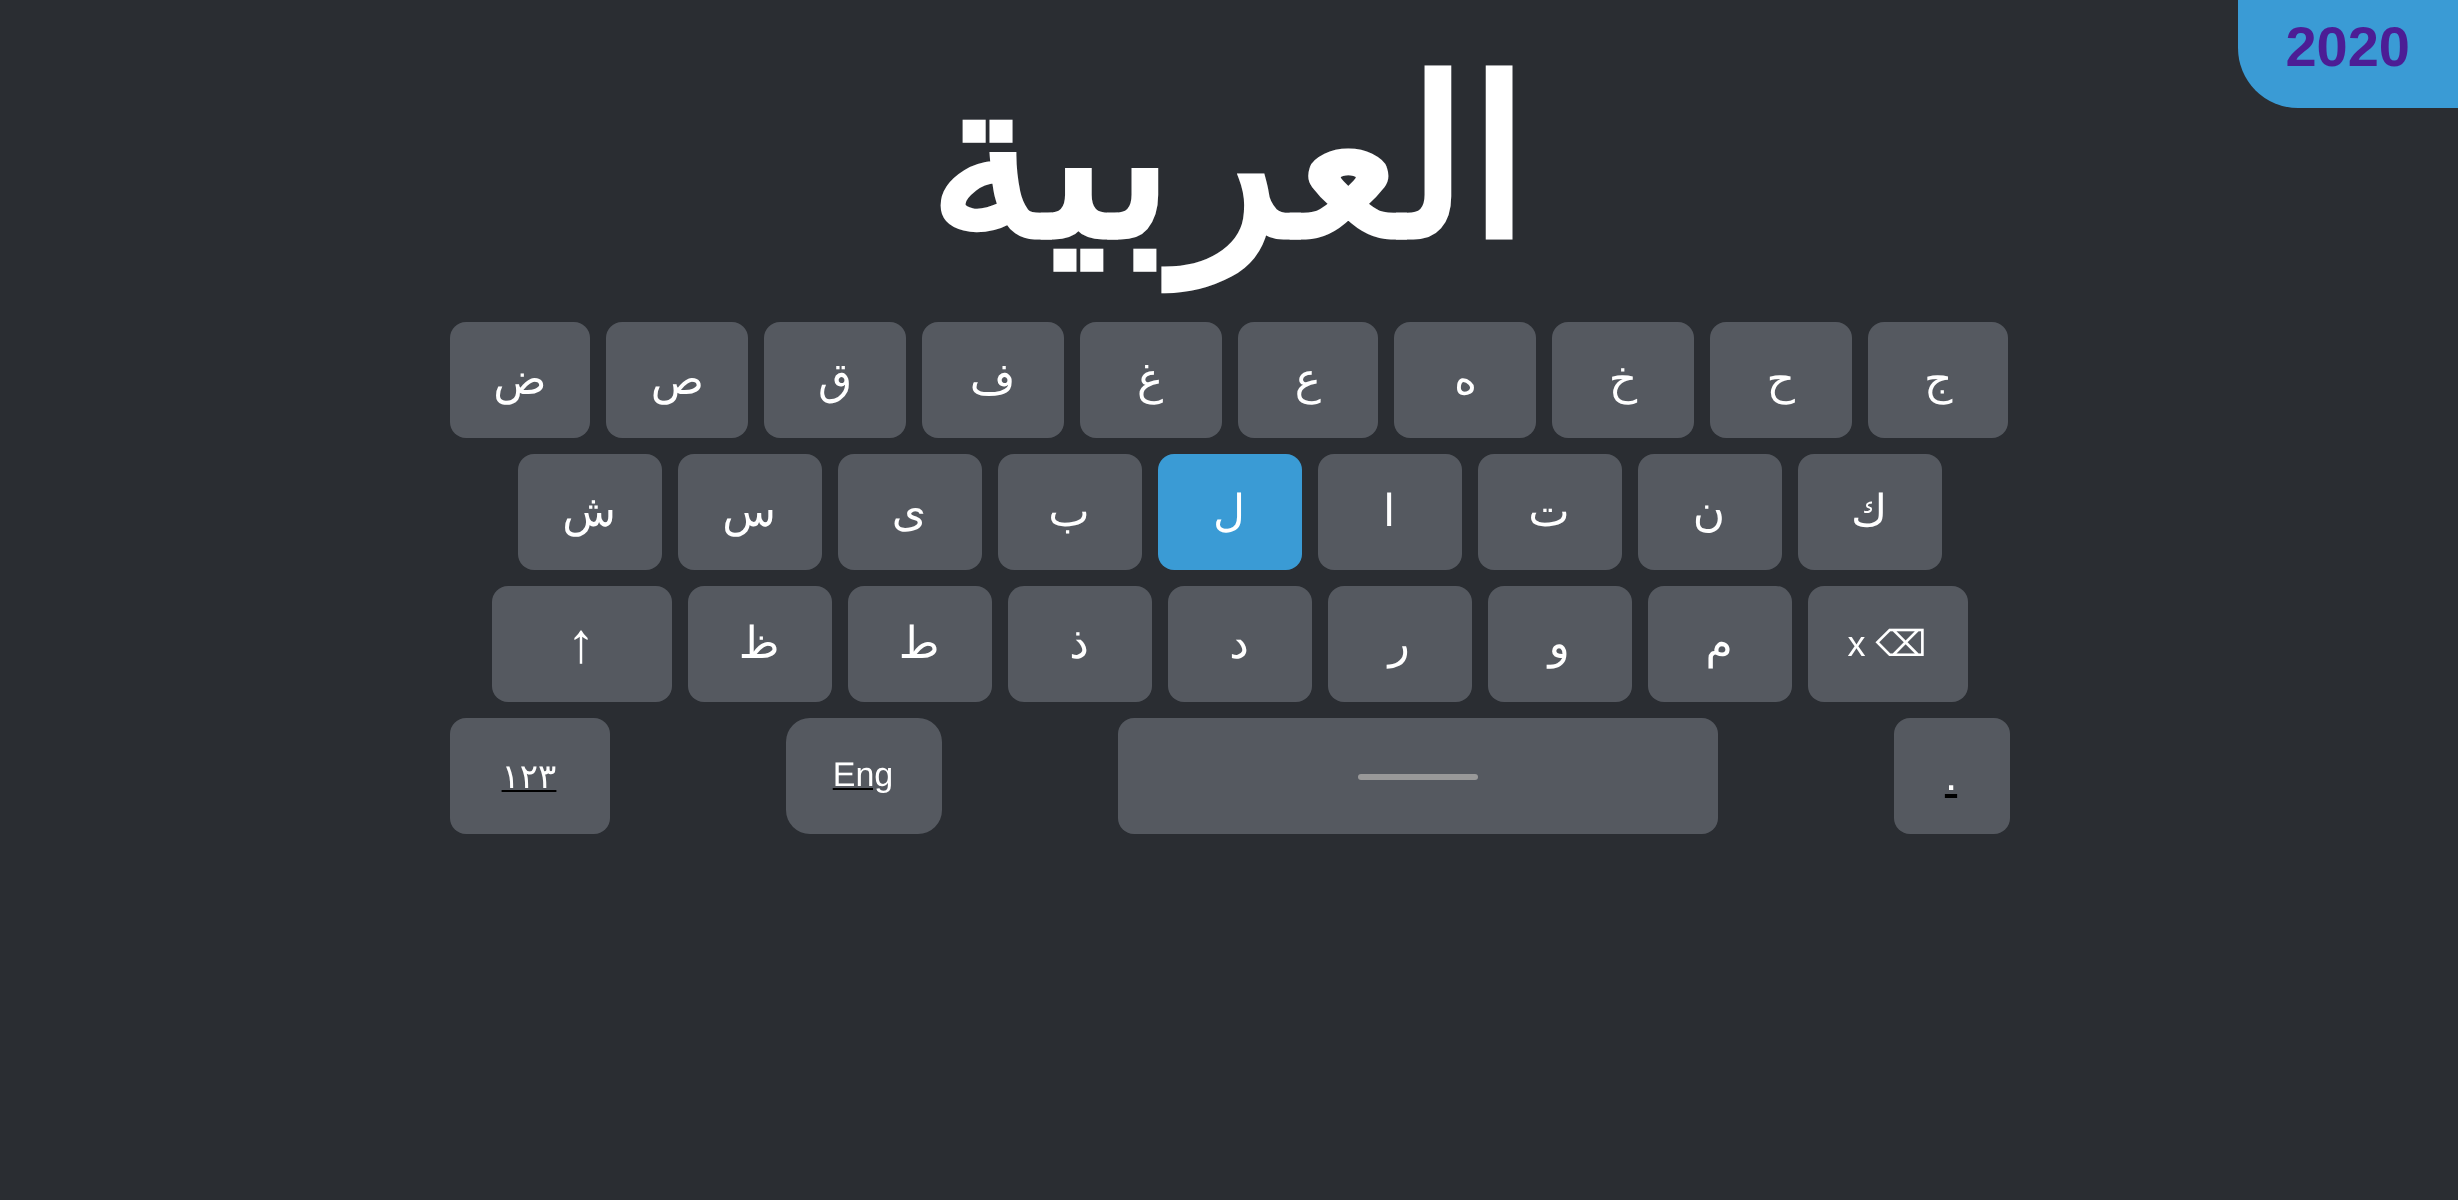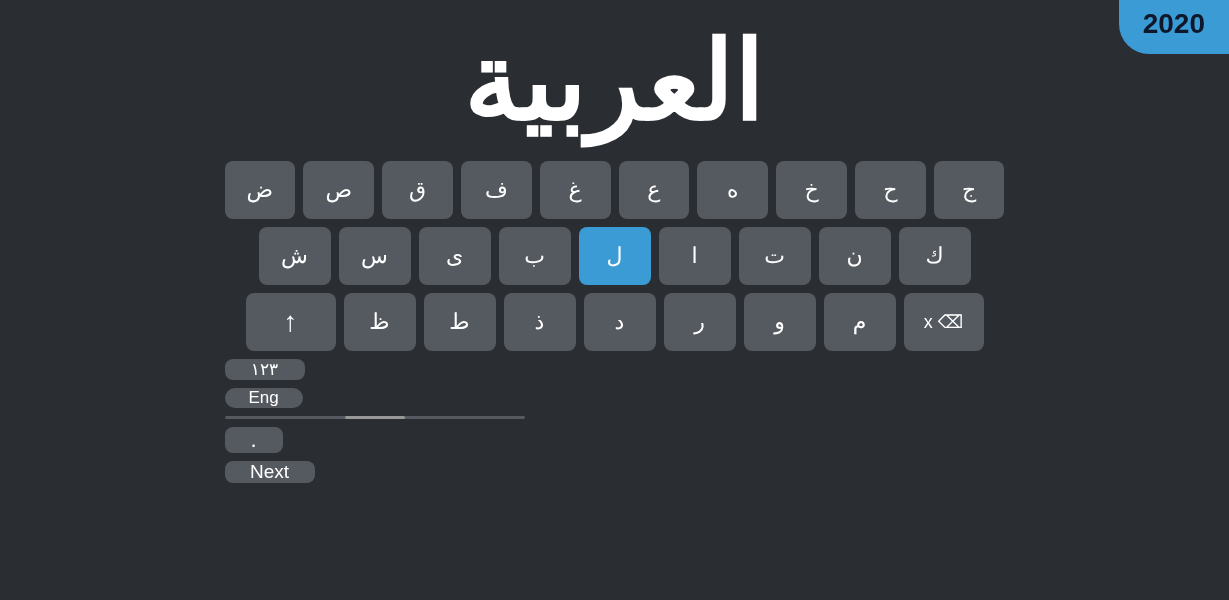--- a/index.html
+++ b/index.html
@@ -15,21 +15,21 @@
       overflow: hidden;
       position: relative;
     }
 
     
     #year-badge {
       position: absolute;
       top: 0;
       right: 0;
       background: #3a9bd5;
-      color: #0f172a;
+      color: #4c1d95;
       font-size: 28px;
       font-weight: bold;
       padding: 8px 24px 14px 24px;
       border-radius: 0 0 0 30px;
     }
 
     
     #title {
       margin-top: 20px;
       color: white;
@@ -187,22 +187,21 @@
     <button class="key">ر</button>
     <button class="key">د</button>
     <button class="key">ذ</button>
     <button class="key">ط</button>
     <button class="key">ظ</button>
     <button class="key shift-key">
       <span class="shift-arrow">↑</span>
     </button>
   </div>
 
-  <div class="key-row" style="flex-direction: column; justify-content: space-between;">
+  <div class="key-row" style="flex-direction: row; justify-content: space-between; text-decoration: underline;">
     <button class="key numbers-key" style="font-size:17px;">١٢٣</button>
     <button class="key eng-key" style="font-size:17px;">Eng</button>
     <button class="key space-key">
       <div class="space-bar-line"></div>
     </button>
     <button class="key period-key">.</button>
-    <button class="key next-key">Next</button>
   </div>
 </div>
 
 </body></html>

